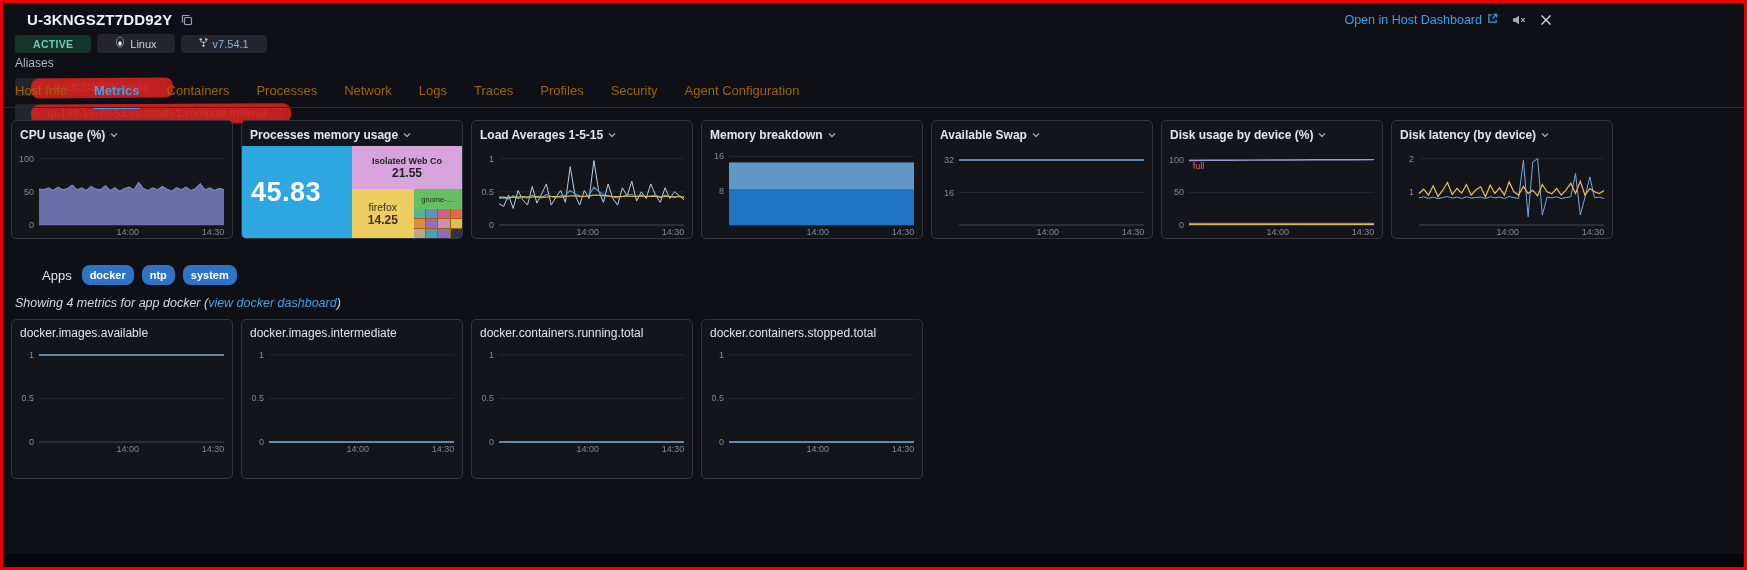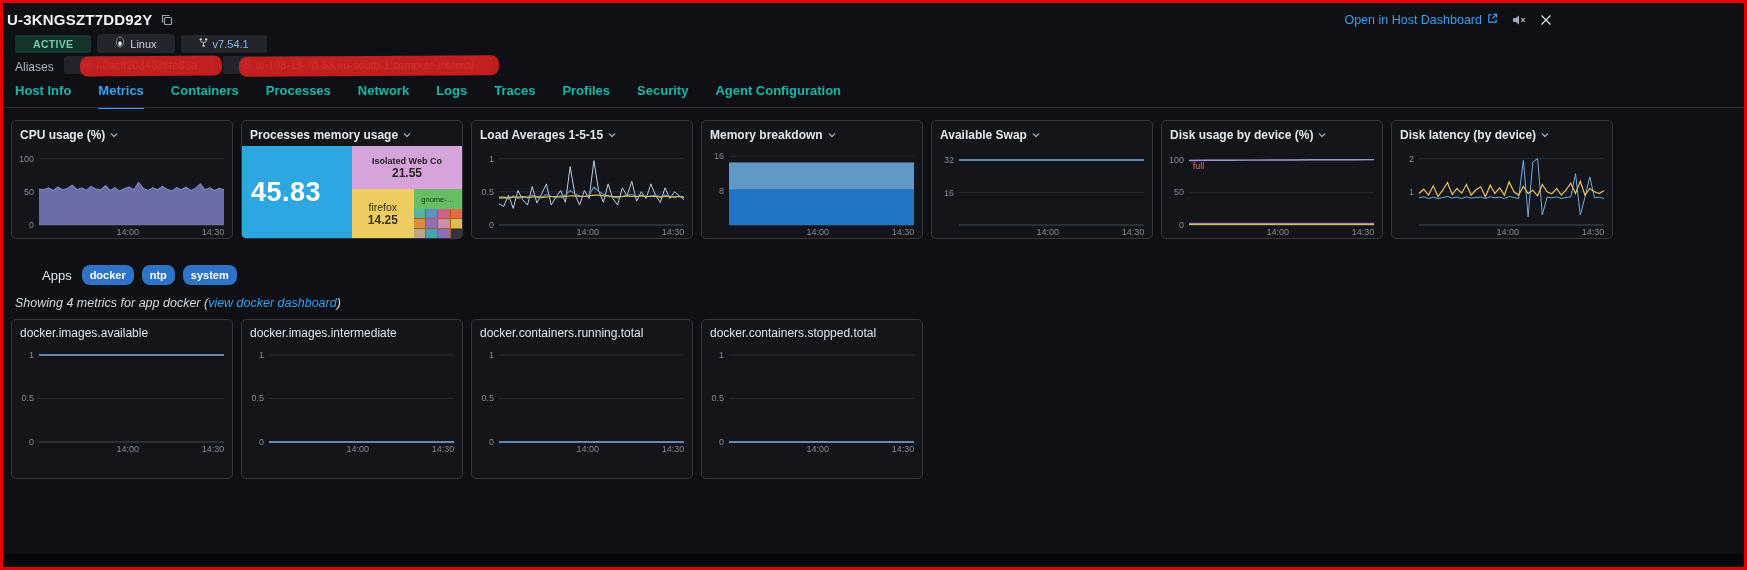--- a/index.html
+++ b/index.html
@@ -2,40 +2,40 @@
 <html><head>
 <meta charset="utf-8">
 <style>
   *{box-sizing:border-box;margin:0;padding:0}
   html,body{background:#000;}
   body{font-family:"Liberation Sans",sans-serif;}
   .screen{position:relative;width:1747px;height:570px;background:#0f1015;border:3px solid #e60000;overflow:hidden;color:#dbe0ea;}
   .bottom-strip{position:absolute;left:0;right:0;bottom:0;height:13px;background:#06070a;}
 
   
-  .title-row{position:absolute;top:8px;left:4px;right:14px;display:flex;align-items:center;justify-content:flex-end;}
+  .title-row{position:absolute;top:8px;left:24px;right:14px;display:flex;align-items:center;justify-content:flex-end;}
   .page-title{font-size:15px;font-weight:700;color:#eef1f6;letter-spacing:.2px;}
   .icon-btn{display:inline-flex;align-items:center;justify-content:center;cursor:pointer;}
   .copy-icon{margin-left:8px;}
   .top-actions{margin-left:auto;display:flex;align-items:center;gap:14px;padding-right:178px;}
   .top-link{display:inline-flex;align-items:center;gap:5px;color:#36a2ef;font-size:12.5px;text-decoration:none;cursor:pointer;}
 
   .badges-row{position:absolute;top:31px;left:12px;display:flex;align-items:center;gap:6px;}
   .badge{display:inline-flex;align-items:center;gap:5px;font-size:11px;padding:2px 18px;border-radius:3px;background:#23252d;color:#c9d2de;line-height:14px;}
   .badge.success{background:#15342a;color:#6dccb1;font-weight:700;font-size:10.5px;letter-spacing:.3px;}
   .badge .ver-text{color:#86b7e8;}
 
-  .aliases-row{position:absolute;top:53px;left:12px;display:flex;align-items:flex-end;gap:8px;}
+  .aliases-row{position:absolute;top:53px;left:12px;display:flex;align-items:flex-start;gap:8px;flex-direction:column;}
   .aliases-label{font-size:12px;color:#aeb6c2;margin-right:2px;}
   .alias-badge{position:relative;}
   .redaction{position:absolute;left:16px;right:-7px;top:0px;bottom:-2px;background:#cf2020;border-radius:8px;opacity:.92;transform:rotate(-.4deg);}
 
   
   .tabs{position:absolute;top:80px;left:12px;display:flex;gap:27px;align-items:flex-end;}
-  .tab{font-size:13px;color:#14b8a6;padding-bottom:9px;cursor:pointer;border-bottom:2px solid transparent;white-space:nowrap;font-weight:bold;}
+  .tab{font-size:13px;color:#a16207;padding-bottom:9px;cursor:pointer;border-bottom:2px solid transparent;white-space:nowrap;}
   .tab.active{color:#36a2ef;font-weight:600;border-bottom-color:#36a2ef;}
   .tabs-divider{position:absolute;top:104px;left:0;right:0;height:1px;background:#2b2d36;}
 
   
   .metrics-row{position:absolute;top:117px;left:8px;display:flex;gap:8px;}
   .docker-row{position:absolute;top:316px;left:8px;display:flex;gap:8px;}
   .panel{width:222px;background:#13151b;border:1px solid #33363f;border-radius:5px;display:flex;flex-direction:column;overflow:hidden;}
   .metrics-row .panel{height:119px;}
   .docker-row .panel{height:160px;}
   .panel-header{display:flex;align-items:center;gap:4px;padding:5px 8px 2px 8px;cursor:pointer;}

